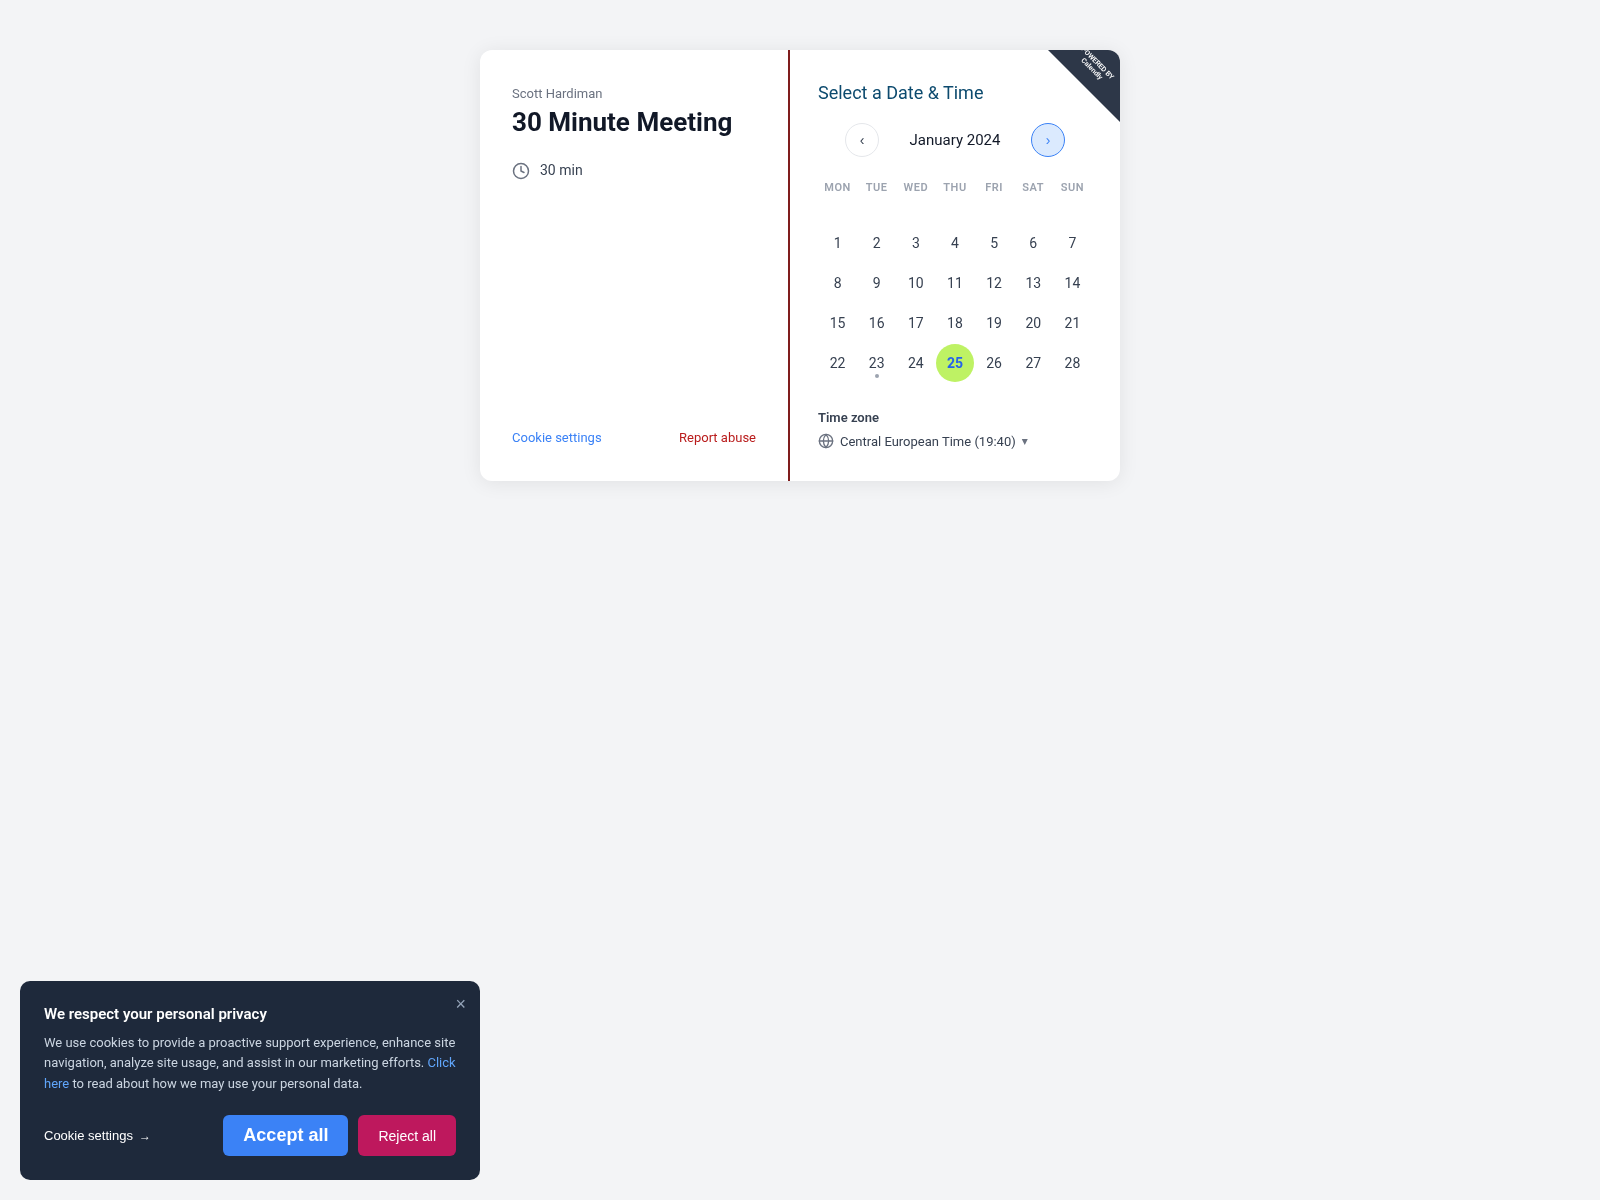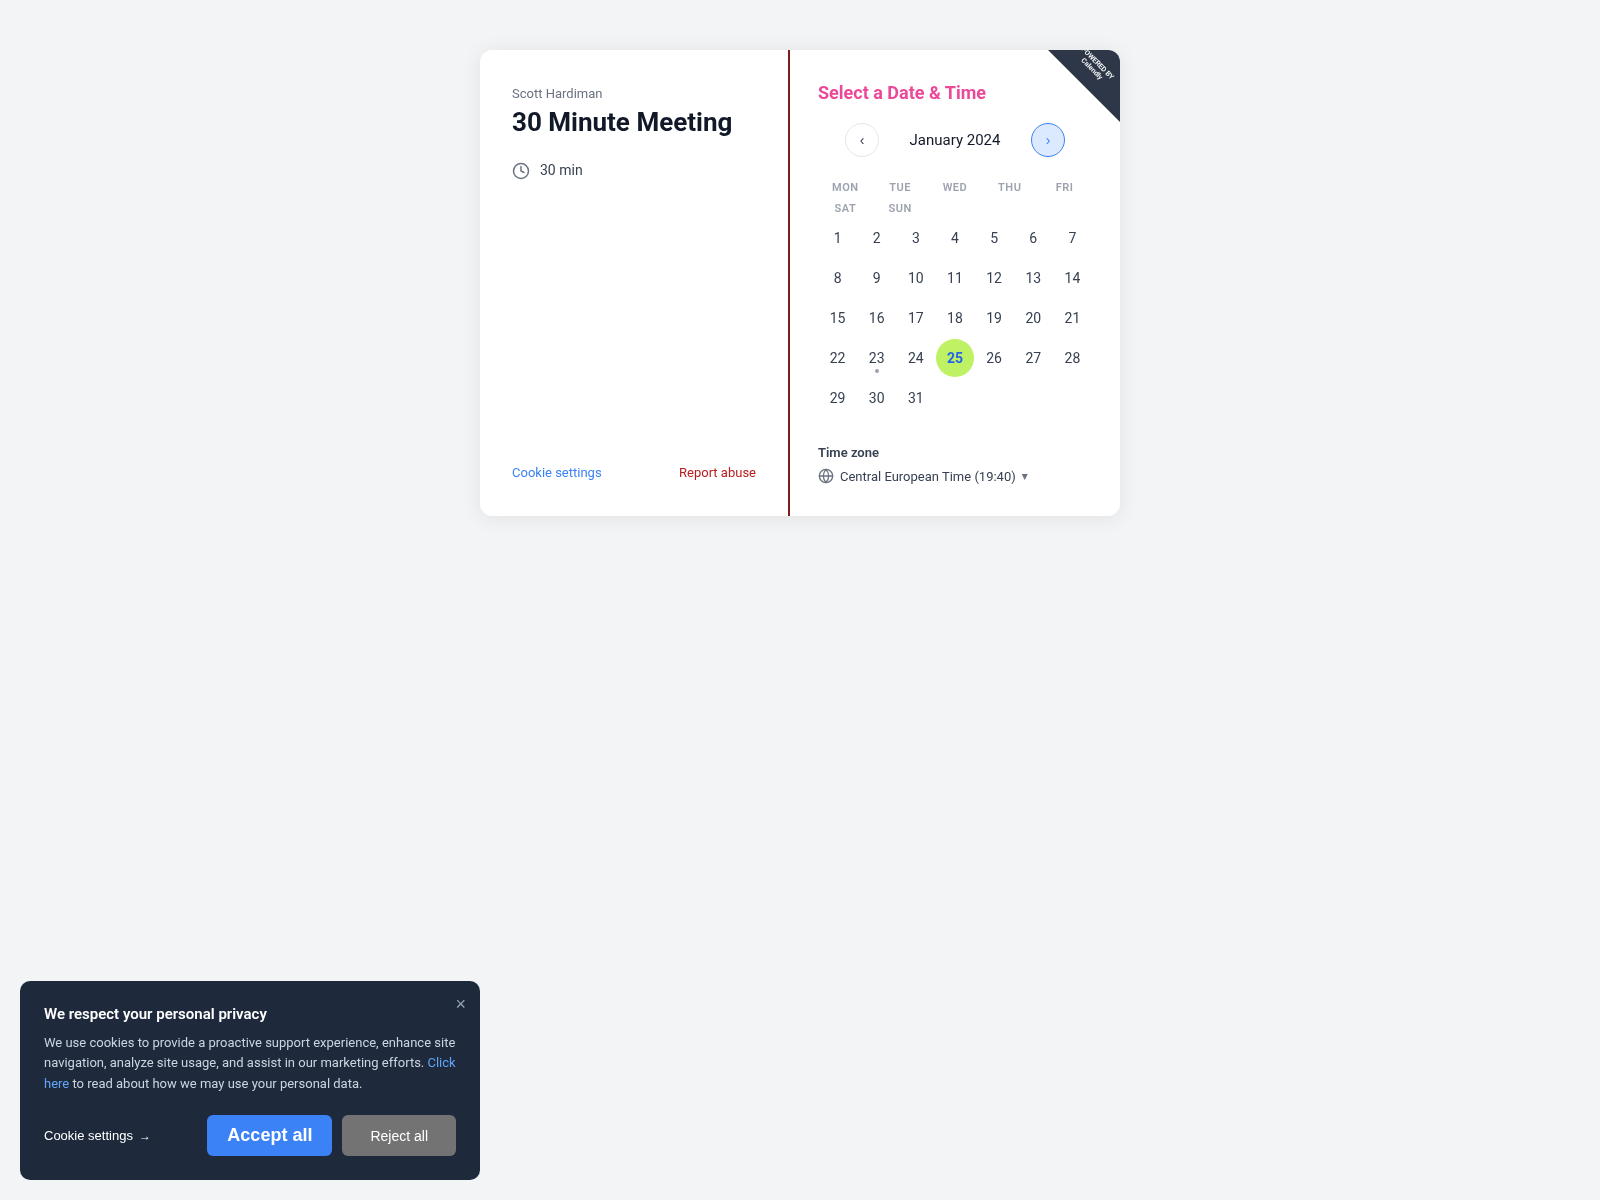--- a/index.html
+++ b/index.html
@@ -122,22 +122,22 @@
       transform: rotate(45deg);
       font-size: 7px;
       color: #fff;
       text-align: center;
       line-height: 1.2;
       font-weight: 600;
     }
 
     .section-title {
       font-size: 18px;
-      font-weight: 700;
-      color: #ec4899;
+      font-weight: 400;
+      color: #0c4a6e;
       margin-bottom: 20px;
     }
 
     .calendar-header {
       display: flex;
       align-items: center;
       justify-content: center;
       gap: 16px;
       margin-bottom: 20px;
     }
@@ -169,22 +169,22 @@
       border-color: #3b82f6;
       color: #3b82f6;
     }
 
     .calendar-grid {
       width: 100%;
     }
 
     .day-headers {
       display: grid;
-      grid-template-columns: repeat(5, 1fr);
-      margin-bottom: 0;
+      grid-template-columns: repeat(7, 1fr);
+      margin-bottom: 26px;
     }
 
     .day-header {
       text-align: center;
       font-size: 11px;
       font-weight: 600;
       color: #9ca3af;
       padding: 4px 0;
       letter-spacing: 0.05em;
     }
@@ -341,24 +341,24 @@
       color: #fff;
       border: none;
       padding: 10px 20px;
       border-radius: 6px;
       font-size: 18px;
       font-weight: 700;
       cursor: pointer;
     }
 
     .btn-reject {
-      background: #737373;
+      background: #be185d;
       color: #fff;
       border: none;
-      padding: 10px 28px;
+      padding: 10px 20px;
       border-radius: 6px;
       font-size: 14px;
       font-weight: 500;
       cursor: pointer;
     }
 
     
     .clock-icon {
       display: inline-block;
       width: 18px;
@@ -466,29 +466,20 @@
           <div class="calendar-row">
             <div class="calendar-day">22</div>
             <div class="calendar-day has-dot">23</div>
             <div class="calendar-day">24</div>
             <div class="calendar-day today">25</div>
             <div class="calendar-day">26</div>
             <div class="calendar-day">27</div>
             <div class="calendar-day">28</div>
           </div>
 
-          <div class="calendar-row">
-            <div class="calendar-day">29</div>
-            <div class="calendar-day">30</div>
-            <div class="calendar-day">31</div>
-            <div class="calendar-day empty"></div>
-            <div class="calendar-day empty"></div>
-            <div class="calendar-day empty"></div>
-            <div class="calendar-day empty"></div>
-          </div>
         </div>
       </div>
 
       <div class="timezone-section">
         <div class="timezone-label">Time zone</div>
         <div class="timezone-selector">
           <svg width="16" height="16" viewBox="0 0 24 24" fill="none" stroke="#6b7280" stroke-width="2" stroke-linecap="round" stroke-linejoin="round">
             <circle cx="12" cy="12" r="10"></circle>
             <line x1="2" y1="12" x2="22" y2="12"></line>
             <path d="M12 2a15.3 15.3 0 0 1 4 10 15.3 15.3 0 0 1-4 10 15.3 15.3 0 0 1-4-10 15.3 15.3 0 0 1 4-10z"></path>

